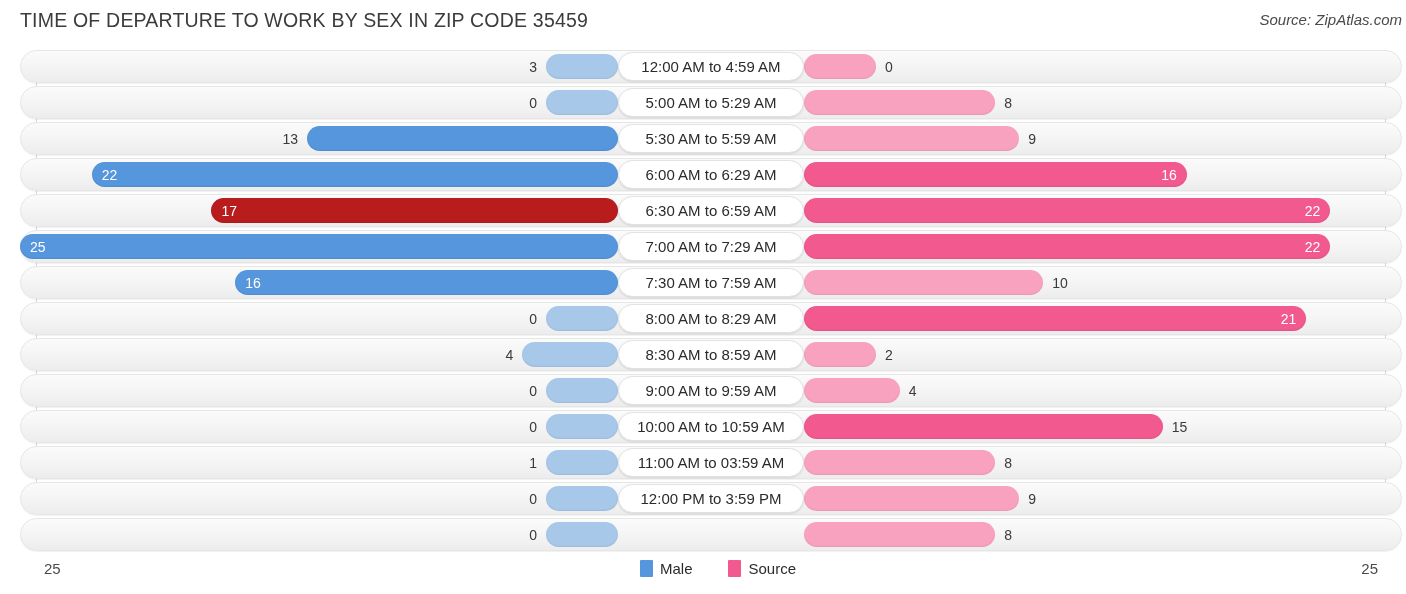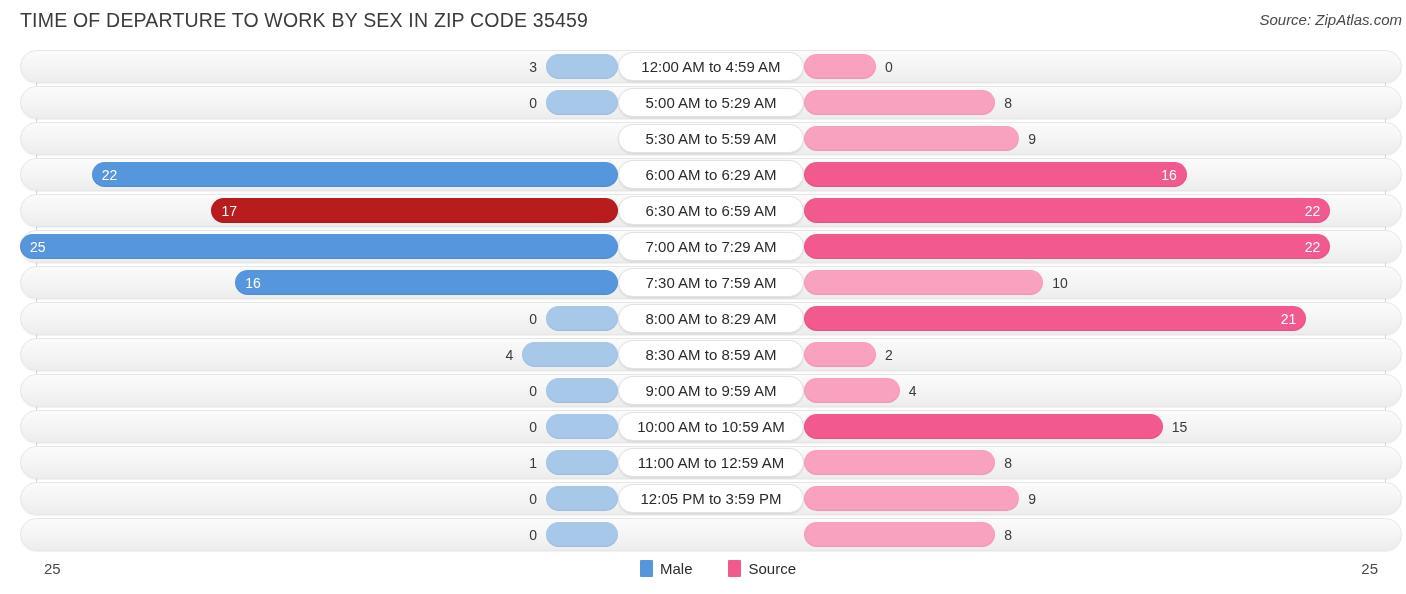--- a/index.html
+++ b/index.html
@@ -168,20 +168,26 @@
           <div class="half right">
             <div class="bar-wrap right">
               <div class="bar female" style="width: 191.36px; background: rgb(249, 162, 192);"></div>
               <span class="val-out">8</span>
             </div>
           </div>
           <div class="cat-pill">5:00 AM to 5:29 AM</div>
         </div>
         <div class="row">
           <div class="track"></div>
+          <div class="half left">
+            <div class="bar-wrap left">
+              <div class="bar male" style="width: 310.96px; background: rgb(85, 150, 220);"></div>
+              <span class="val-out">13</span>
+            </div>
+          </div>
           <div class="half right">
             <div class="bar-wrap right">
               <div class="bar female" style="width: 215.28px; background: rgb(249, 162, 192);"></div>
               <span class="val-out">9</span>
             </div>
           </div>
           <div class="cat-pill">5:30 AM to 5:59 AM</div>
         </div>
         <div class="row">
           <div class="track"></div>
@@ -326,37 +332,37 @@
               <div class="bar male" style="width: 72px; background: rgb(168, 200, 234);"></div>
               <span class="val-out">1</span>
             </div>
           </div>
           <div class="half right">
             <div class="bar-wrap right">
               <div class="bar female" style="width: 191.36px; background: rgb(249, 162, 192);"></div>
               <span class="val-out">8</span>
             </div>
           </div>
-          <div class="cat-pill">11:00 AM to 12:59 AM</div>
+          <div class="cat-pill">11:00 AM to 03:59 AM</div>
         </div>
         <div class="row">
           <div class="track"></div>
           <div class="half left">
             <div class="bar-wrap left">
               <div class="bar male" style="width: 72px; background: rgb(168, 200, 234);"></div>
               <span class="val-out">0</span>
             </div>
           </div>
           <div class="half right">
             <div class="bar-wrap right">
               <div class="bar female" style="width: 215.28px; background: rgb(249, 162, 192);"></div>
               <span class="val-out">9</span>
             </div>
           </div>
-          <div class="cat-pill">12:05 PM to 3:59 PM</div>
+          <div class="cat-pill">12:00 PM to 3:59 PM</div>
         </div>
         <div class="row">
           <div class="track"></div>
           <div class="half left">
             <div class="bar-wrap left">
               <div class="bar male" style="width: 72px; background: rgb(168, 200, 234);"></div>
               <span class="val-out">0</span>
             </div>
           </div>
           <div class="half right">

